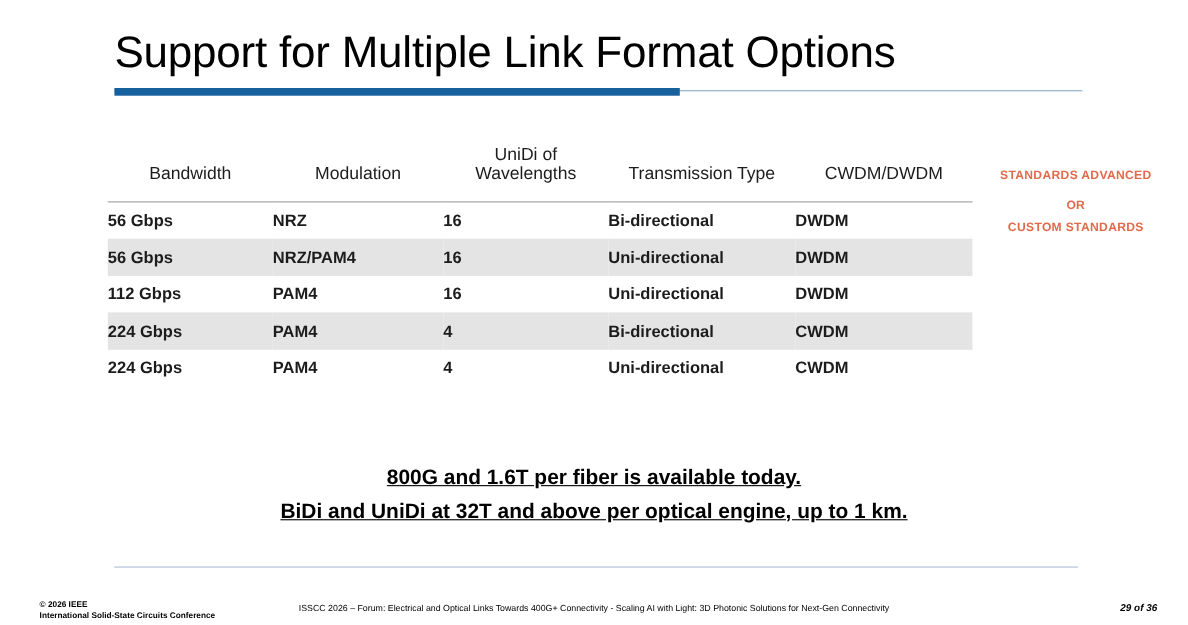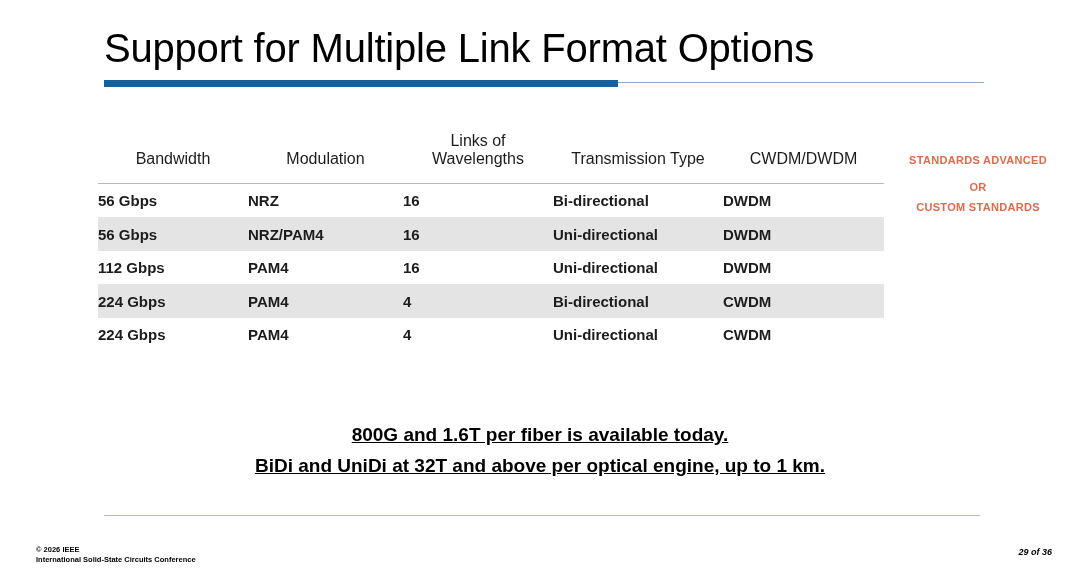--- a/index.html
+++ b/index.html
@@ -173,21 +173,21 @@
           <col class="col-mod">
           <col class="col-num">
           <col class="col-tt">
           <col class="col-cw">
       </colgroup>
       <thead>
         <tr>
           <th>Bandwidth</th>
           <th>Modulation</th>
           <th>
-            <span>Links of</span><br>
+            <span>UniDi of</span><br>
             <span>Wavelengths</span>
           </th>
           <th>Transmission Type</th>
           <th>CWDM/DWDM</th>
         </tr>
       </thead>
       <tbody>
         <tr>
           <td>56 Gbps</td>
           <td>NRZ</td>
@@ -238,16 +238,17 @@
     <div>BiDi and UniDi at 32T and above per optical engine, up to 1 km.</div>
   </div>
 
   <div class="footer-rule"></div>
 
   <div class="footer-left">
     <div class="ieee-line">© 2026 IEEE</div>
     <div class="conf-line">International Solid-State Circuits Conference</div>
   </div>
 
+  <div class="footer-center">ISSCC 2026 – Forum: Electrical and Optical Links Towards 400G+ Connectivity - Scaling AI with Light: 3D Photonic Solutions for Next-Gen Connectivity</div>
 
   <div class="footer-right">29 of 36</div>
 
 </div>
 
 </body></html>

